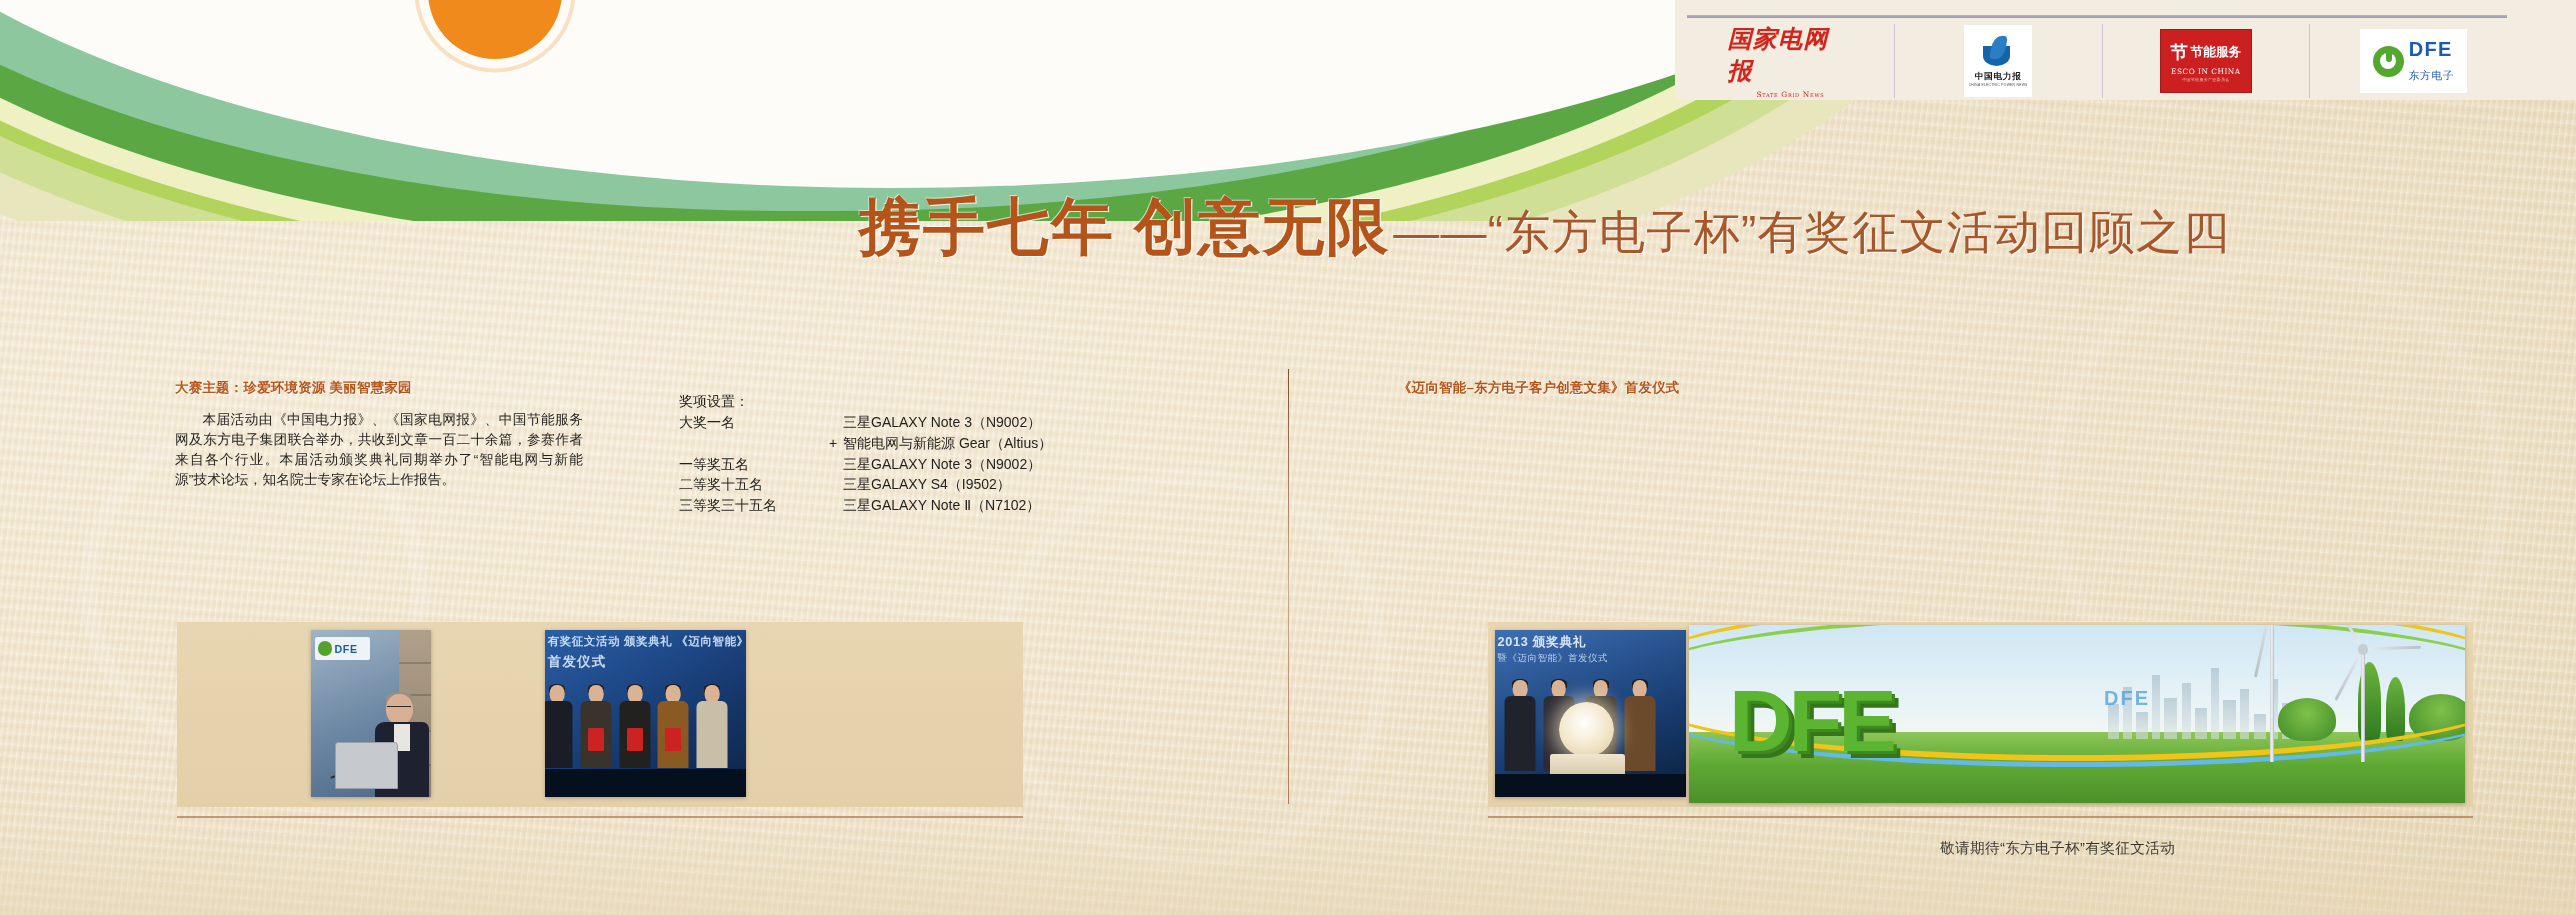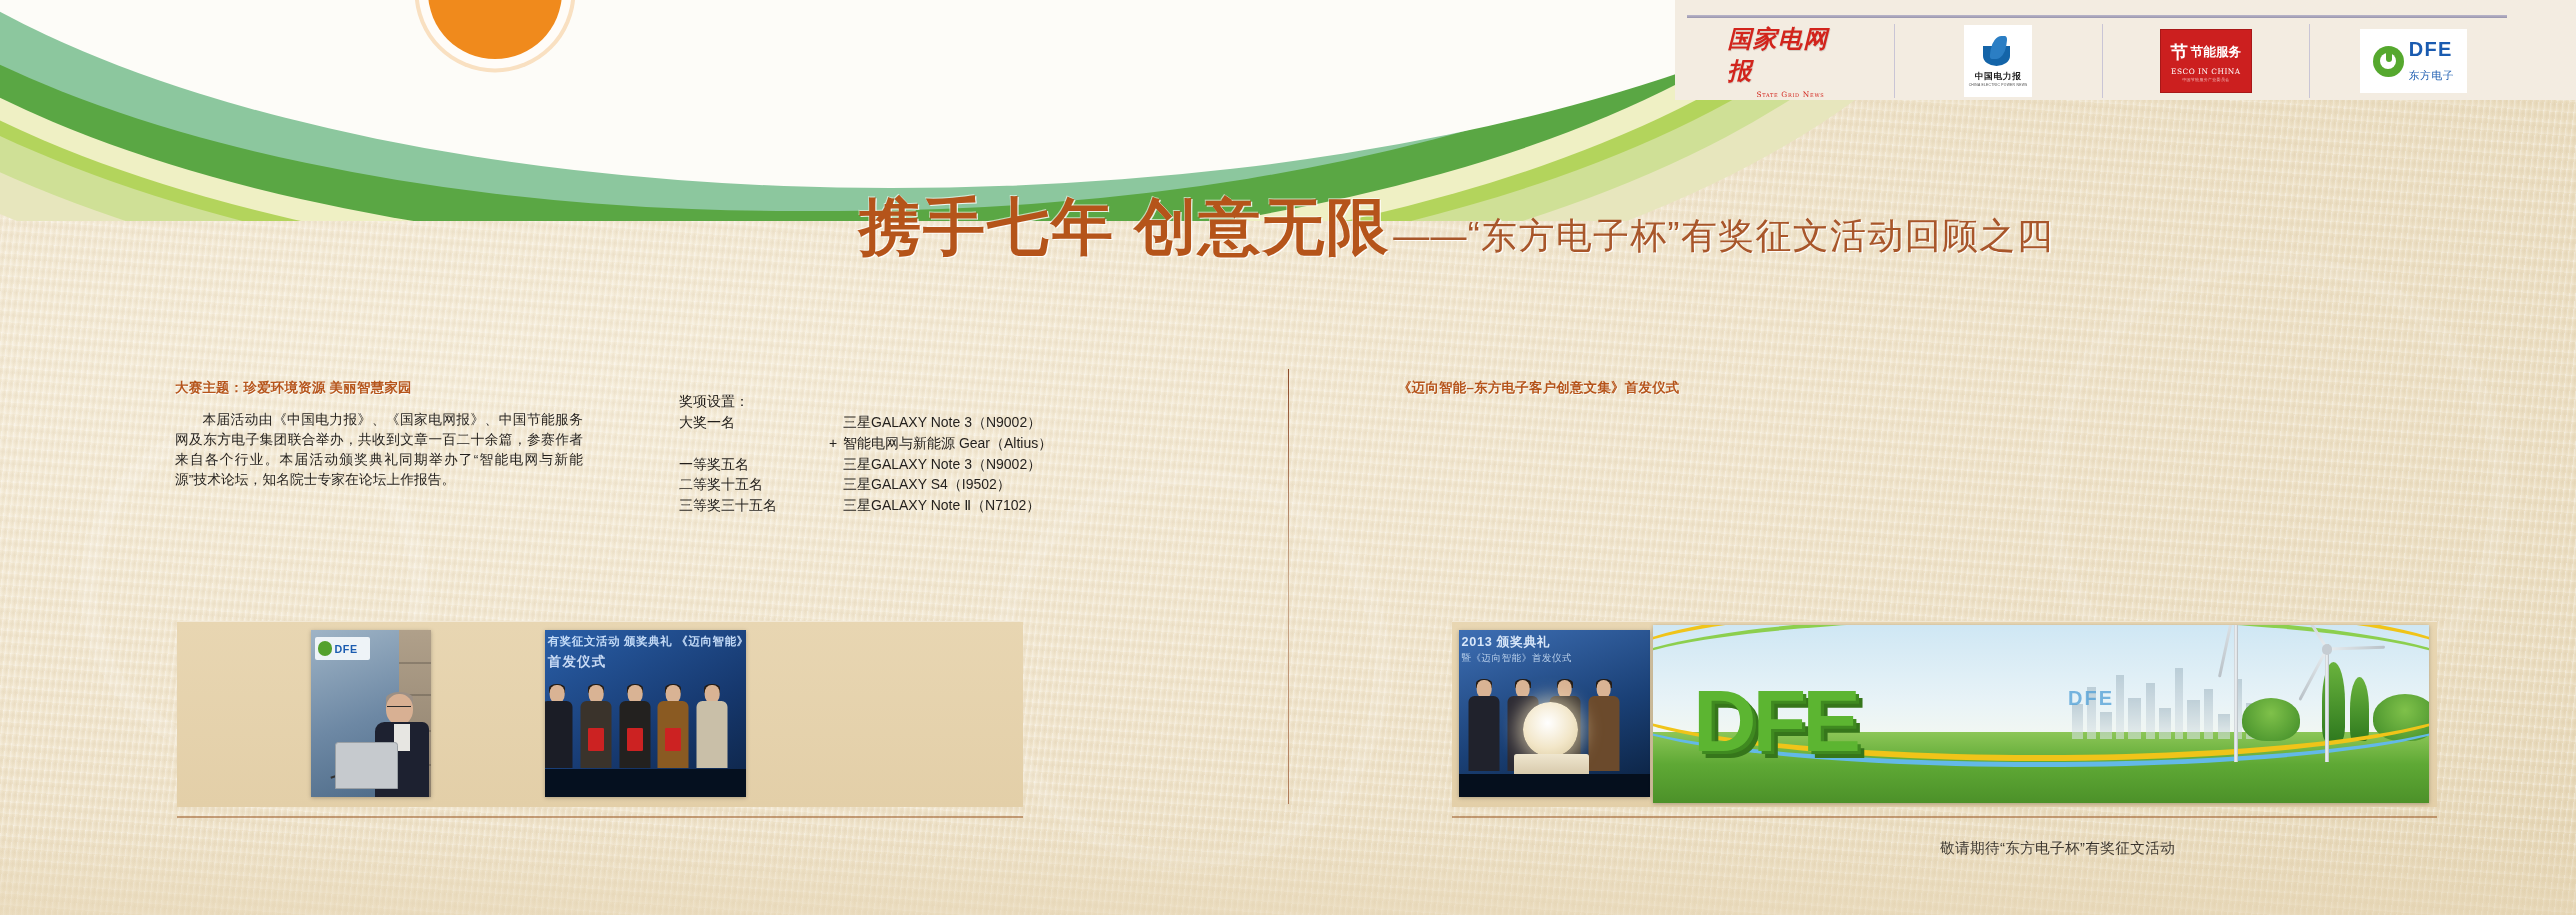--- a/index.html
+++ b/index.html
@@ -119,21 +119,21 @@
   
   #title {
     position:absolute; left:859px; top:198px; width:1405px; height:58px;
     white-space:nowrap; line-height:58px;
   }
   #title .t1 {
     font-size:62px; font-weight:bold; color:#b5541a; letter-spacing:2px;
     text-shadow:1.3px 1.3px 0 rgba(255,255,255,.85), -0.7px -0.7px 0 rgba(255,255,255,.6);
   }
   #title .t2 {
-    font-size:36px; color:#a8562a; letter-spacing:1.3px; font-weight:500;
+    font-size:46px; color:#a8562a; letter-spacing:1.3px; font-weight:500;
     text-shadow:1.3px 1.3px 0 rgba(255,255,255,.85);
   }
 
   
   #yearwrap { position:absolute; left:175px; top:295px; width:903px; height:52px; }
   #year {
     font-family:"DejaVu Serif","Liberation Serif",serif;
     font-size:48px; font-weight:bold; color:#b5551d; line-height:47px;
     text-shadow:1.3px 1.3px 0 rgba(255,255,255,.8);
   }
@@ -173,21 +173,21 @@
   #colC .body { margin-top:13.4px; }
   #colD { left:1917px; top:401px; width:355px; }
 
   
   .photoband {
     position:absolute; top:621px; height:186px;
     background:linear-gradient(180deg,#e8d6b2,#e3cfa8);
     box-shadow:0 0.7px 0 rgba(255,255,255,.6) inset;
   }
   #bandL { left:177px; width:846px; }
-  #bandR { left:1452px; width:985px; }
+  #bandR { left:1488px; width:985px; }
   .bandrule { position:absolute; left:0; width:100%; height:2px; background:#9d5c2a; bottom:-10.7px; opacity:.55; }
 
   .photo { position:absolute; overflow:hidden; box-shadow:0 1.3px 4px rgba(0,0,0,.25); }
 
   
   #ph1 { left:134px; top:9.4px; width:120px; height:167px; background:#6f6a62; }
   #ph1 .backdrop { position:absolute; left:0; top:0; width:88px; height:167px;
     background:linear-gradient(160deg,#9fb4c6,#6d88a4 55%,#4e6b88); }
   #ph1 .wall { position:absolute; left:88px; top:0; width:33px; height:167px;
     background:linear-gradient(180deg,#b0a08a,#8d7f6c); }

